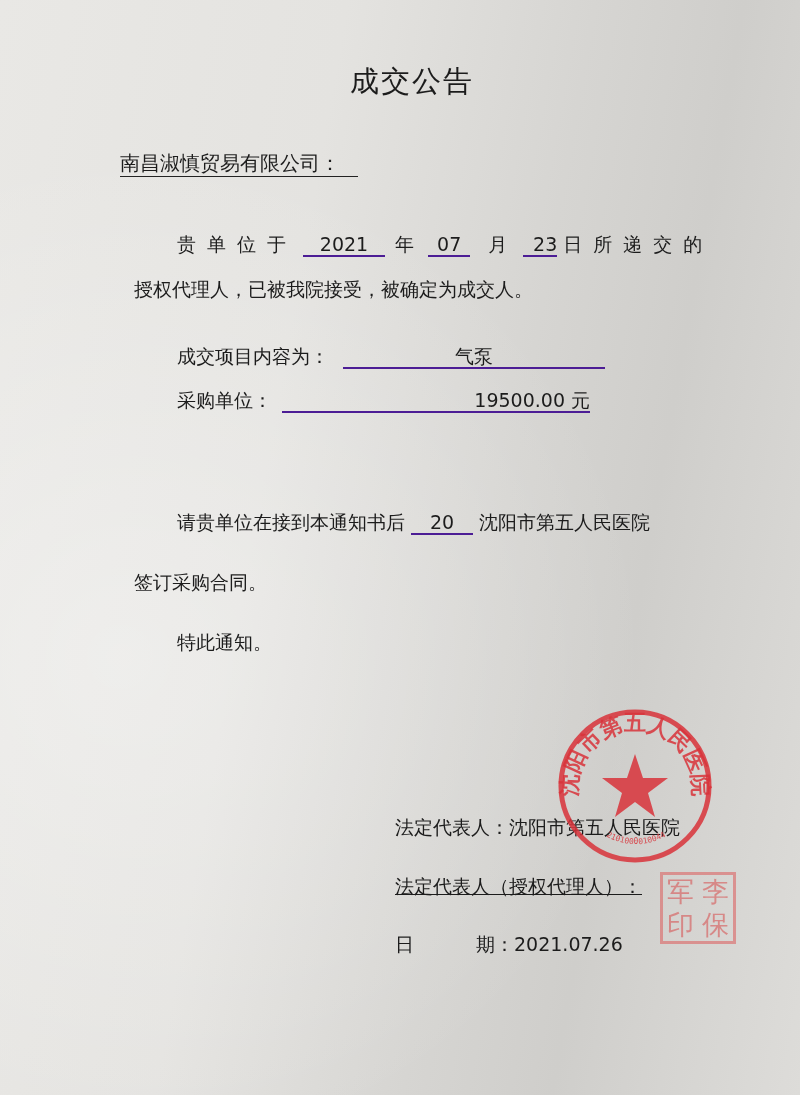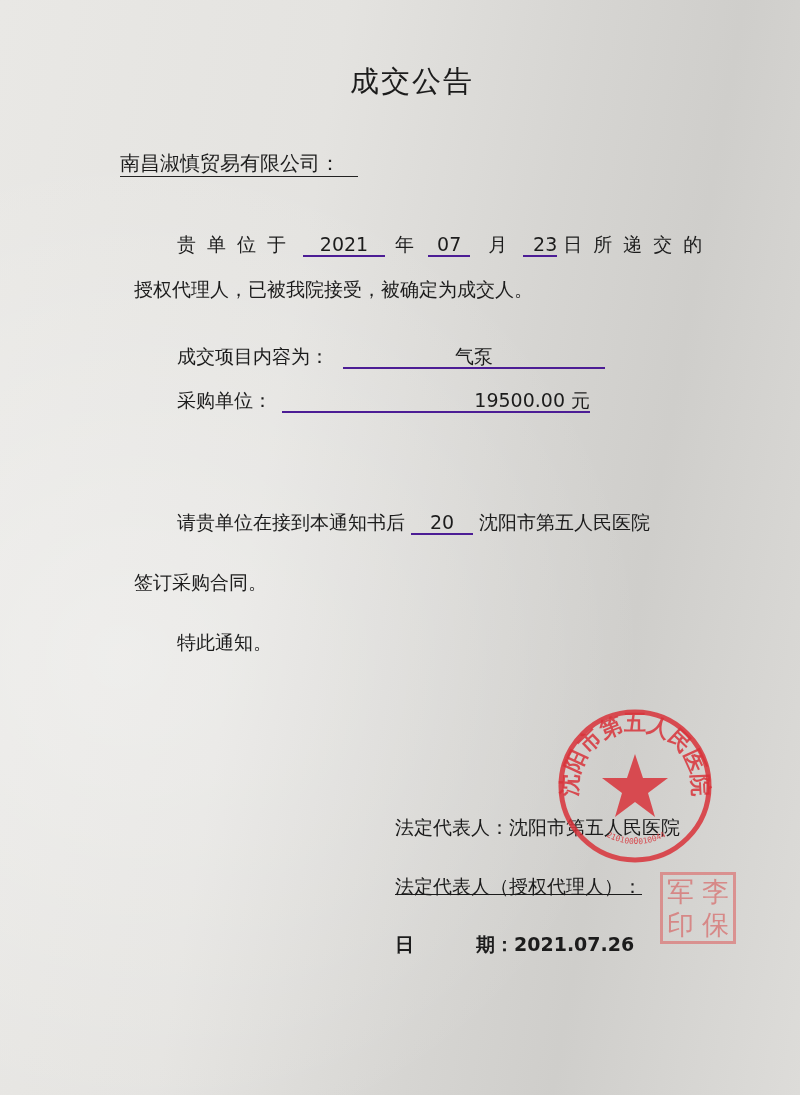--- a/index.html
+++ b/index.html
@@ -74,21 +74,21 @@
 <div class="abs line" style="left:122px; top:570px;">签订采购合同。</div>
 
 <div class="abs line" style="left:165px; top:630px;">特此通知。</div>
 
 <div class="abs line" style="left:383px; top:815px;">
   <span>法定代表人：</span><span>沈阳市第五人民医院</span>
 </div>
 
 <div class="abs line" style="left:383px; top:874px;text-decoration:underline;">法定代表人（授权代理人）：</div>
 
-<div class="abs line" style="left:383px; top:932px;font-weight:bold;">
+<div class="abs line" style="left:383px; top:932px;">
   <span style="margin-right:62px;">日</span><span>期：</span><span>2021.07.26</span>
 </div>
 
 <svg class="stamp-round" viewBox="0 0 160 160">
   <defs>
     <path id="arcTop" d="M 28,108 A 58,58 0 1 1 132,108"></path>
     <path id="arcBot" d="M 40,122 A 60,60 0 0 0 122,122"></path>
   </defs>
   <circle cx="80" cy="80" r="74" fill="none" stroke="rgba(216,51,58,0.85)" stroke-width="5"></circle>
   <text font-size="22" fill="rgba(216,51,58,0.85)" font-family="DejaVu Sans, sans-serif" font-weight="bold">

